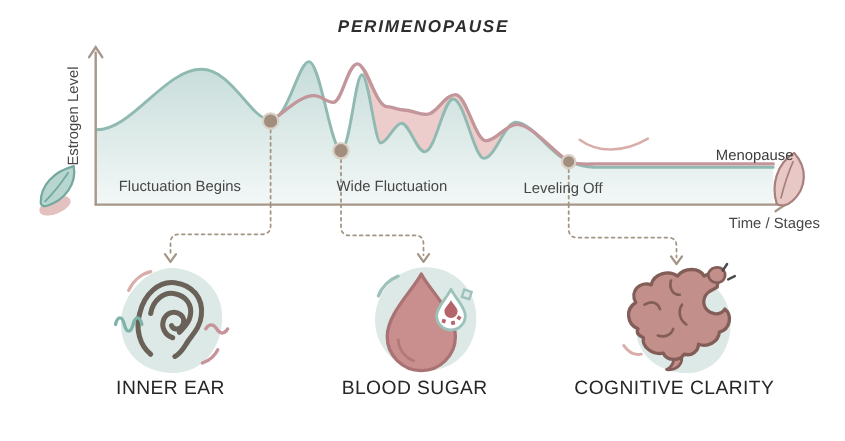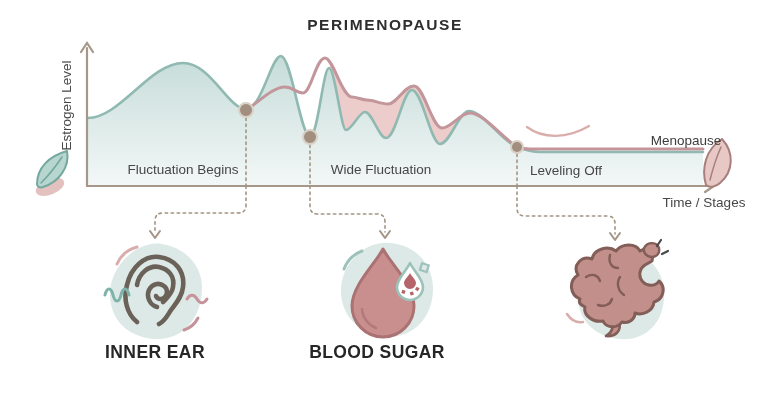--- a/index.html
+++ b/index.html
@@ -3,27 +3,27 @@
 <meta charset="utf-8">
 <style>
   html,body{margin:0;padding:0;background:#fff;}
   #canvas{
     position:relative;width:768px;height:401px;background:#ffffff;overflow:hidden;
     font-family:"Liberation Sans",sans-serif;
   }
   .abs{position:absolute;}
   .title{
     width:320px;text-align:center;font-size:15.5px;font-weight:700;
-    letter-spacing:1.6px;color:#2e2e2e;
+    letter-spacing:1.6px;color:#2e2e2e;font-style:italic;
   }
-  .stage-label{font-size:13.5px;color:#474747;text-align:center;}
+  .stage-label{font-size:13.5px;color:#474747;text-align:left;}
   .axis-label{font-size:13.5px;color:#474747;}
   .menopause-label{font-size:13.5px;color:#3c3c3c;text-align:center;}
   .card-label{
-    width:230px;text-align:center;font-size:17.5px;font-weight:700;
+    width:230px;text-align:center;font-size:17.5px;font-weight:400;
     color:#262626;letter-spacing:.4px;line-height:23px;
   }
   svg{display:block;}
 </style>
 </head>
 <body>
 
 <div id="canvas">
 
   <svg class="abs" style="left:0;top:0" width="768" height="250" viewBox="0 0 768 250">
@@ -105,21 +105,21 @@
       <path d="M 710 180 C 713 168 717 156 721 147" fill="none" stroke="#a87f7c" stroke-width="1.5" stroke-linecap="round"></path>
     </g>
   </svg>
 
   <div class="abs title" style="left:225px;top:16px">PERIMENOPAUSE</div>
 
   <div class="abs axis-label" style="left:11px;top:98px;width:110px;text-align:center;transform:rotate(-90deg)">Estrogen Level</div>
 
   <div class="abs stage-label" style="left:108px;top:162px;width:150px">Fluctuation Begins</div>
   <div class="abs stage-label" style="left:306px;top:162px;width:150px">Wide Fluctuation</div>
-  <div class="abs stage-label" style="left:506px;top:163px;width:120px">Leveling Off</div>
+  <div class="abs stage-label" style="left:476px;top:163px;width:120px">Leveling Off</div>
 
   <div class="abs menopause-label" style="left:626px;top:133px;width:120px">Menopause</div>
 
   <div class="abs axis-label" style="left:634px;top:195px;width:140px;text-align:center">Time / Stages</div>
 
   <svg class="abs" style="left:100px;top:237px" width="112" height="112" viewBox="0 0 112 112">
     <path d="M 62 7 C 86 11 103 29 102 53 C 101 81 83 103 56 102 C 29 101 9 83 10 55 C 11 29 37 3 62 7 Z" fill="#dde9e6"></path>
     <g fill="none" stroke="#6a6158" stroke-width="4.6" stroke-linecap="round">
       <path d="M 37 85 C 27 77 23 62 27 48 C 31 30 45 18 59 20 C 75 22 85 34 83 50 C 82 60 76 66 71 73 C 67 79 65 84 59 87"></path>
       <path d="M 37 48 C 39 36 49 28 59 30 C 69 32 75 40 73 50 C 72 57 67 61 63 65"></path>
@@ -167,15 +167,16 @@
     <path d="M 9 79 C 13 85 19 88 25 87" fill="none" stroke="#d9adaa" stroke-width="2.6" stroke-linecap="round"></path>
   </svg>
 
   <div class="abs card-label" style="left:40px;top:341px">
     <div>INNER EAR</div>
   </div>
   <div class="abs card-label" style="left:262px;top:341px">
     <div>BLOOD SUGAR</div>
   </div>
   <div class="abs card-label" style="left:498px;top:341px">
+    <div>COGNITIVE CLARITY</div>
   </div>
 
 </div>
 
 </body></html>

